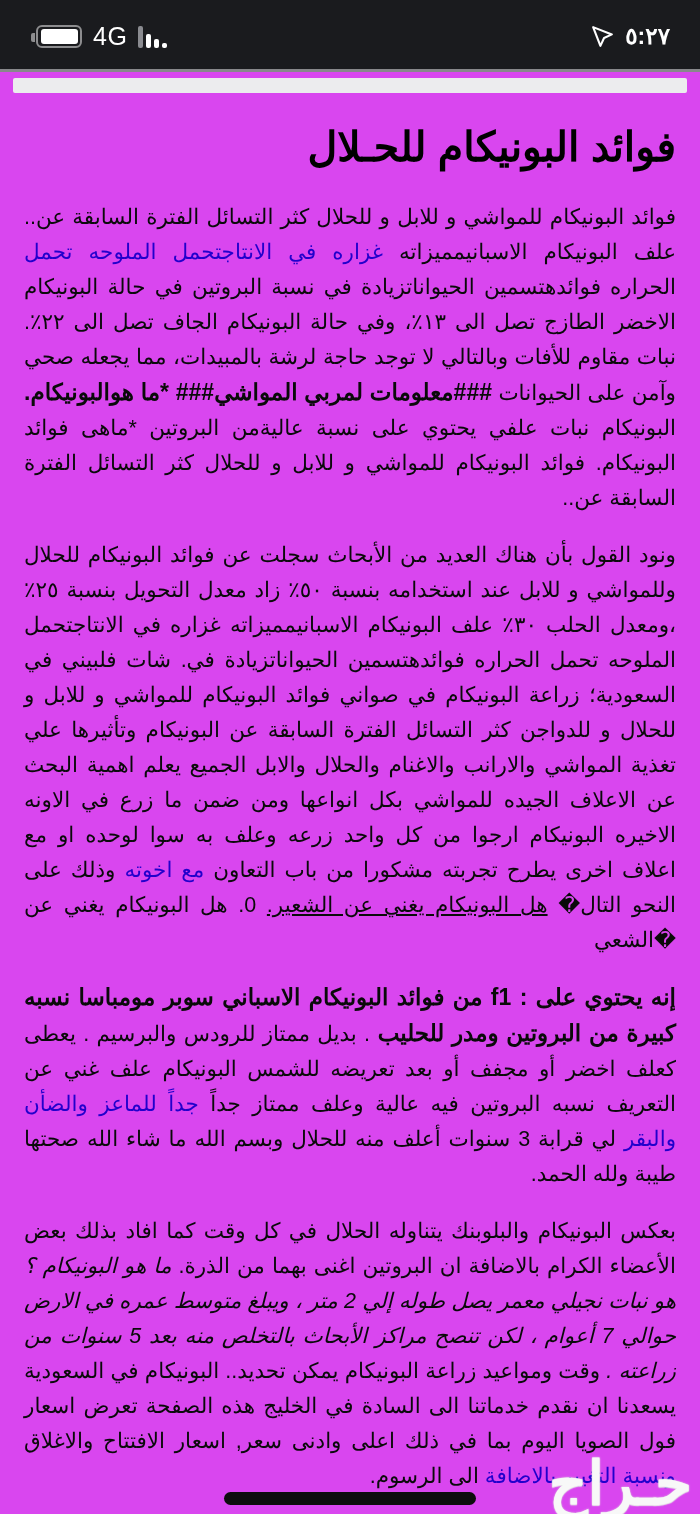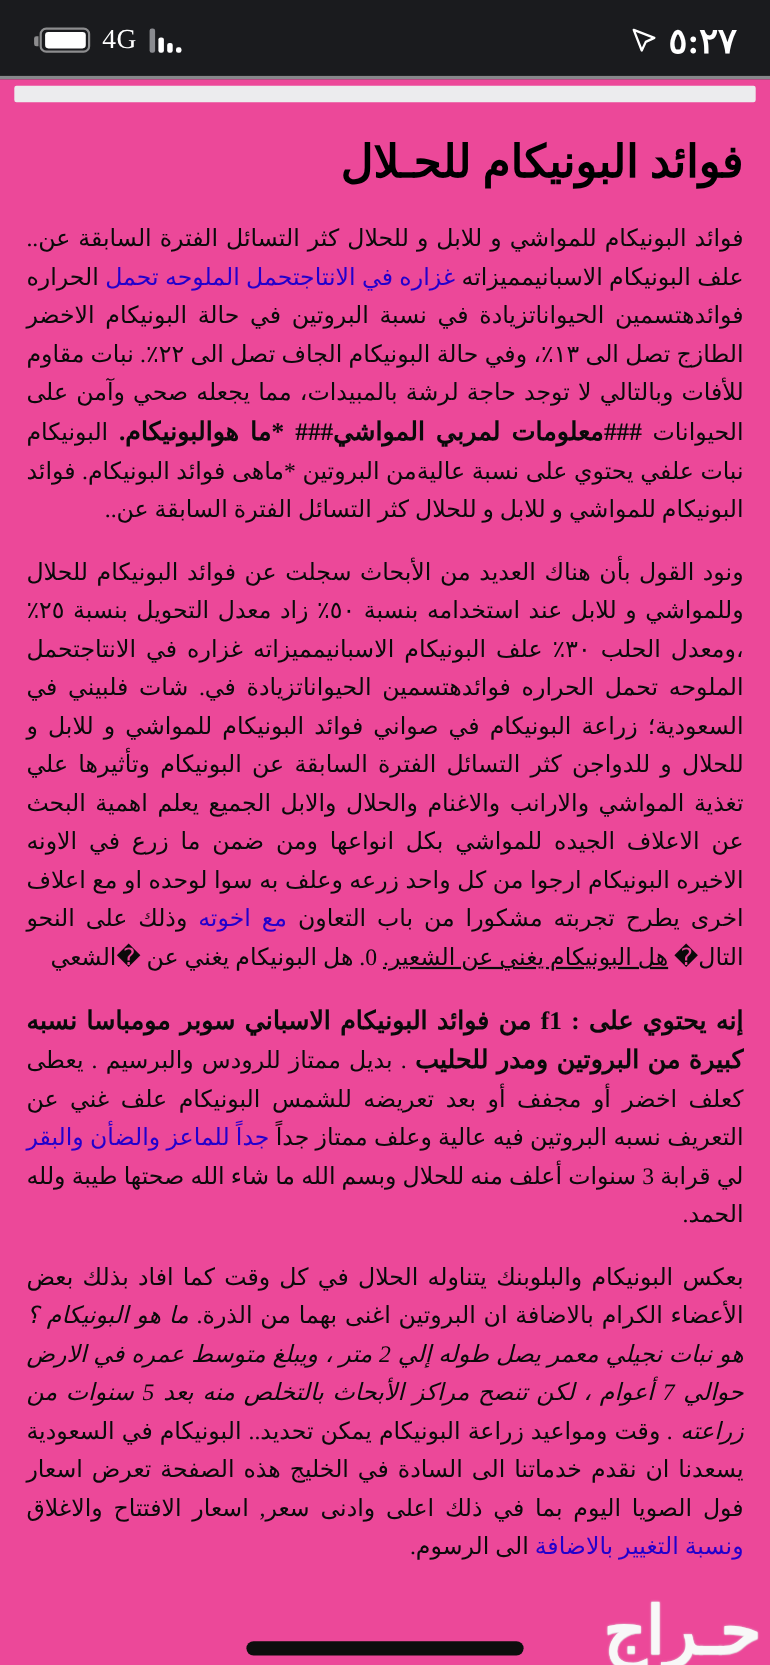--- a/index.html
+++ b/index.html
@@ -1,18 +1,18 @@
 <!DOCTYPE html>
 <html><head>
 <meta charset="utf-8">
 <style>
   html,body{margin:0;padding:0;background:#fff;}
   .screen{
-    width:700px;height:1514px;position:relative;overflow:hidden;background:#ec4899;
-    font-family:Liberation Serif, serif;
+    width:700px;height:1514px;position:relative;overflow:hidden;background:#d946ef;
+    font-family:Liberation Sans, sans-serif;
   }
   
   .status-bar{
     height:72px;background:#1a1b1e;display:flex;align-items:center;
     justify-content:space-between;padding:4px 30px 0 36px;box-sizing:border-box;
     border-bottom:3px solid #87888b;
   }
   .sb-left,.sb-right{display:flex;align-items:center;}
   .sb-left{gap:11px;}
   .sb-right{gap:10px;}
@@ -21,21 +21,21 @@
   .battery-fill{position:absolute;top:2px;bottom:2px;right:2px;left:3px;background:#fff;border-radius:3px;}
   .battery-nub{position:absolute;left:-7px;top:6px;width:4px;height:9px;
     background:rgba(255,255,255,0.5);border-radius:2px 0 0 2px;}
   .network{color:#fff;font-size:25px;font-weight:500;letter-spacing:.5px;}
   .signal{display:flex;align-items:flex-end;gap:3px;height:23px;}
   .signal .bar{width:5px;background:#fff;border-radius:2px;}
   .signal .b1{height:22px;background:#8a8b90;}
   .signal .b2{height:14px;}
   .signal .b3{height:9px;}
   .signal .b4{height:5px;}
-  .time{color:#fff;font-size:32px;font-weight:600;}
+  .time{color:#fff;font-size:23px;font-weight:600;}
   .loc-arrow{display:block;}
   
   .gray-strip{margin:6px 13px 0;height:15px;background:#ececee;border-radius:2px;}
   
   .page-title{
     margin:30px 24px 0;direction:rtl;text-align:right;color:#000;
     font-size:41px;font-weight:bold;line-height:1.2;
   }
   .article{
     margin:28px 24px 0;direction:rtl;text-align:justify;color:#0a0a0a;

